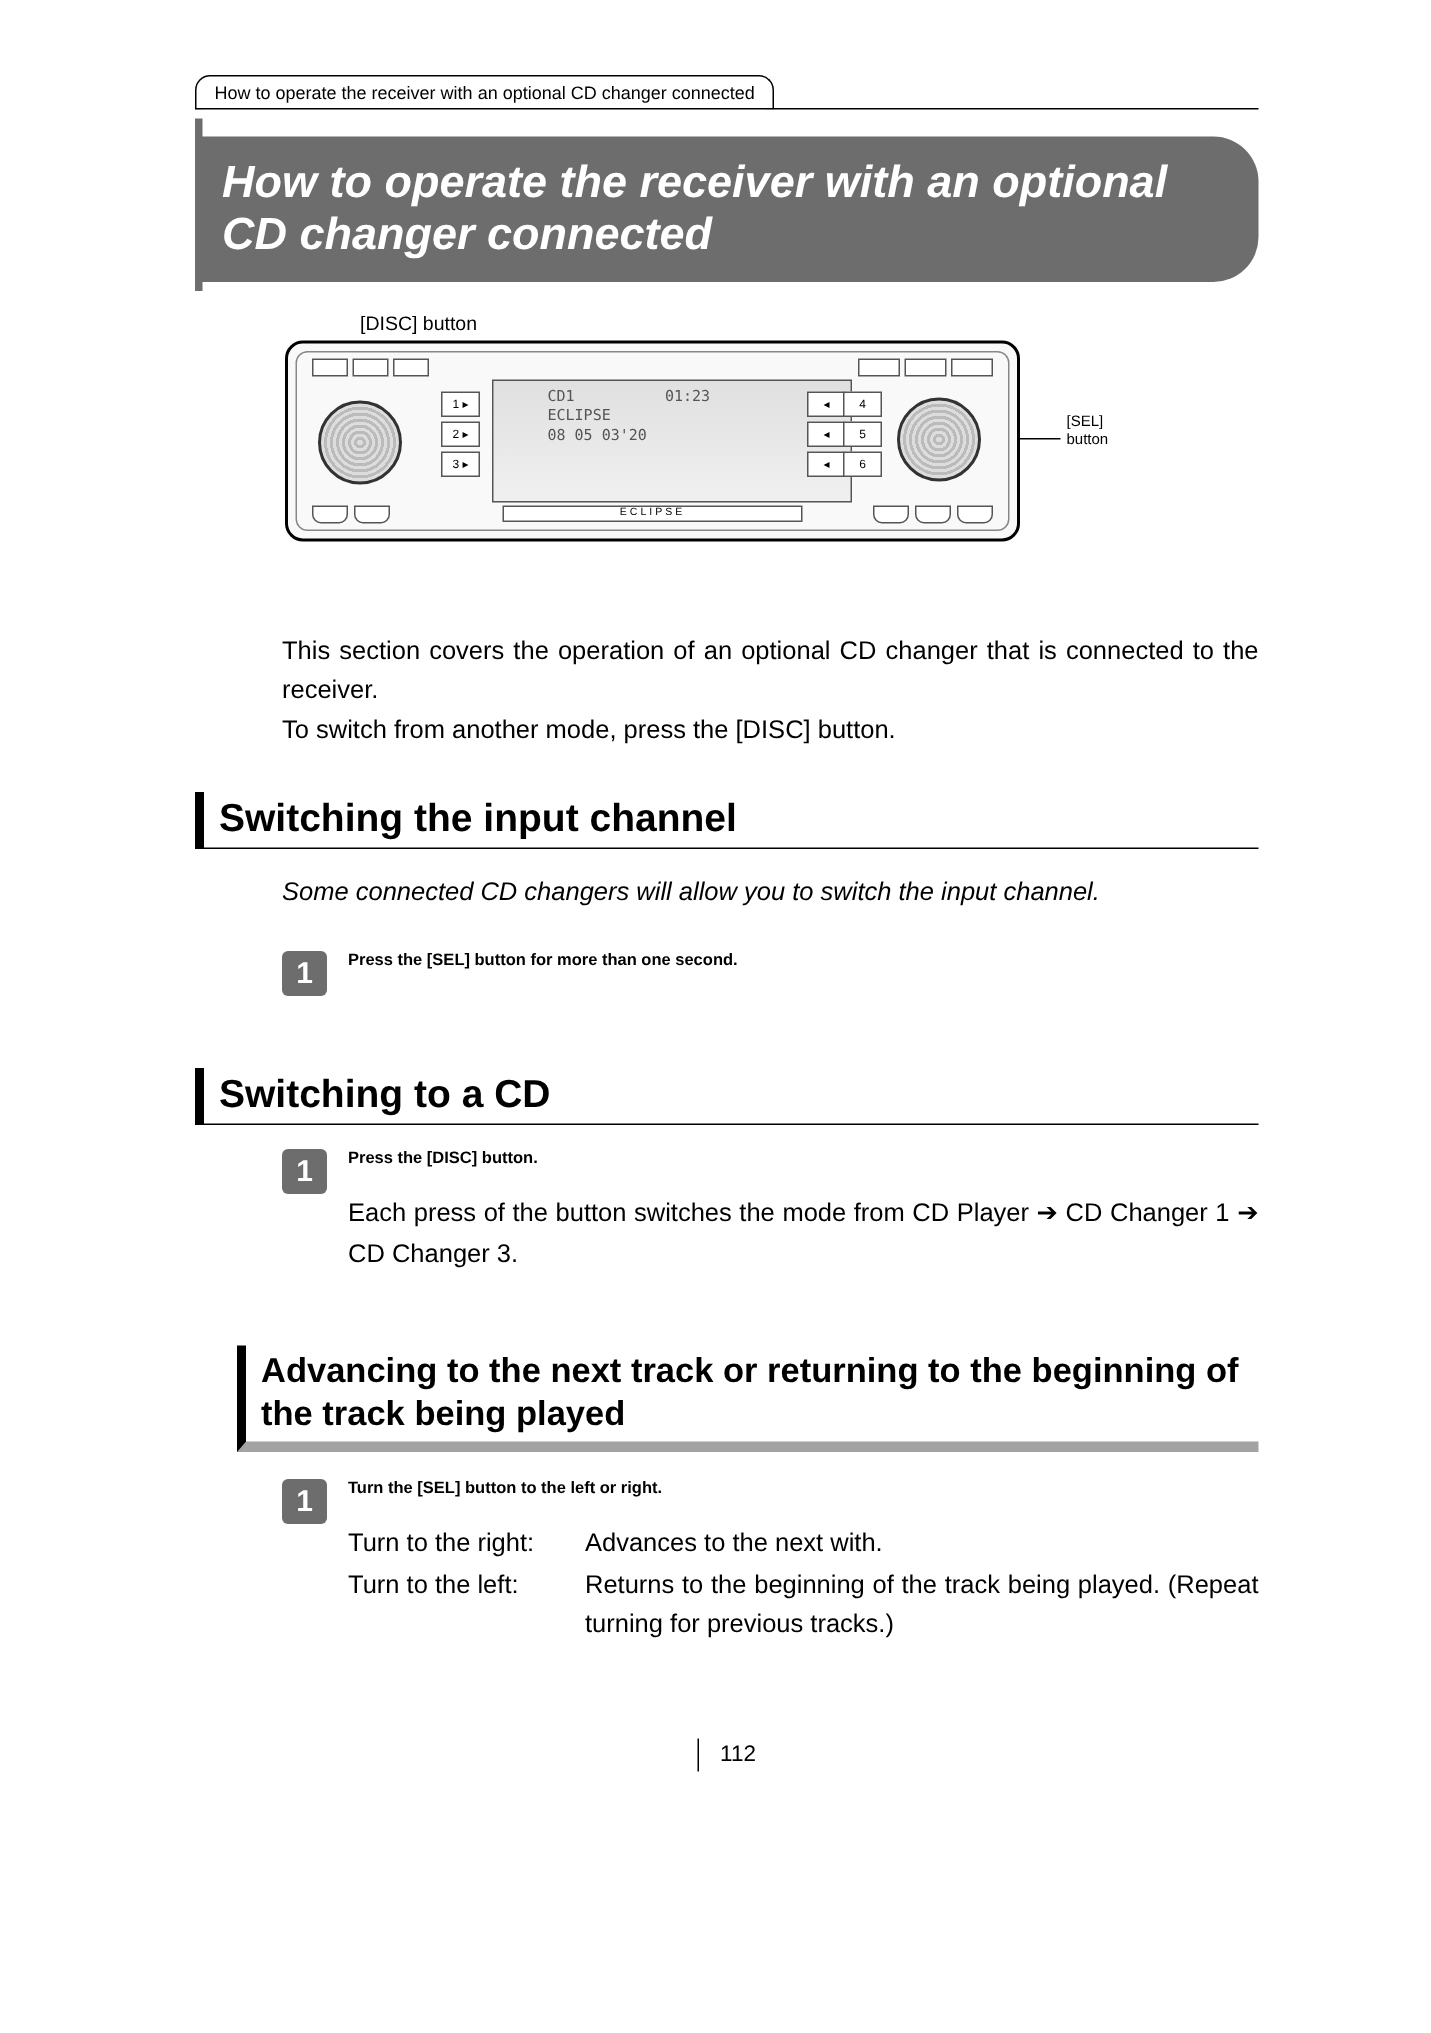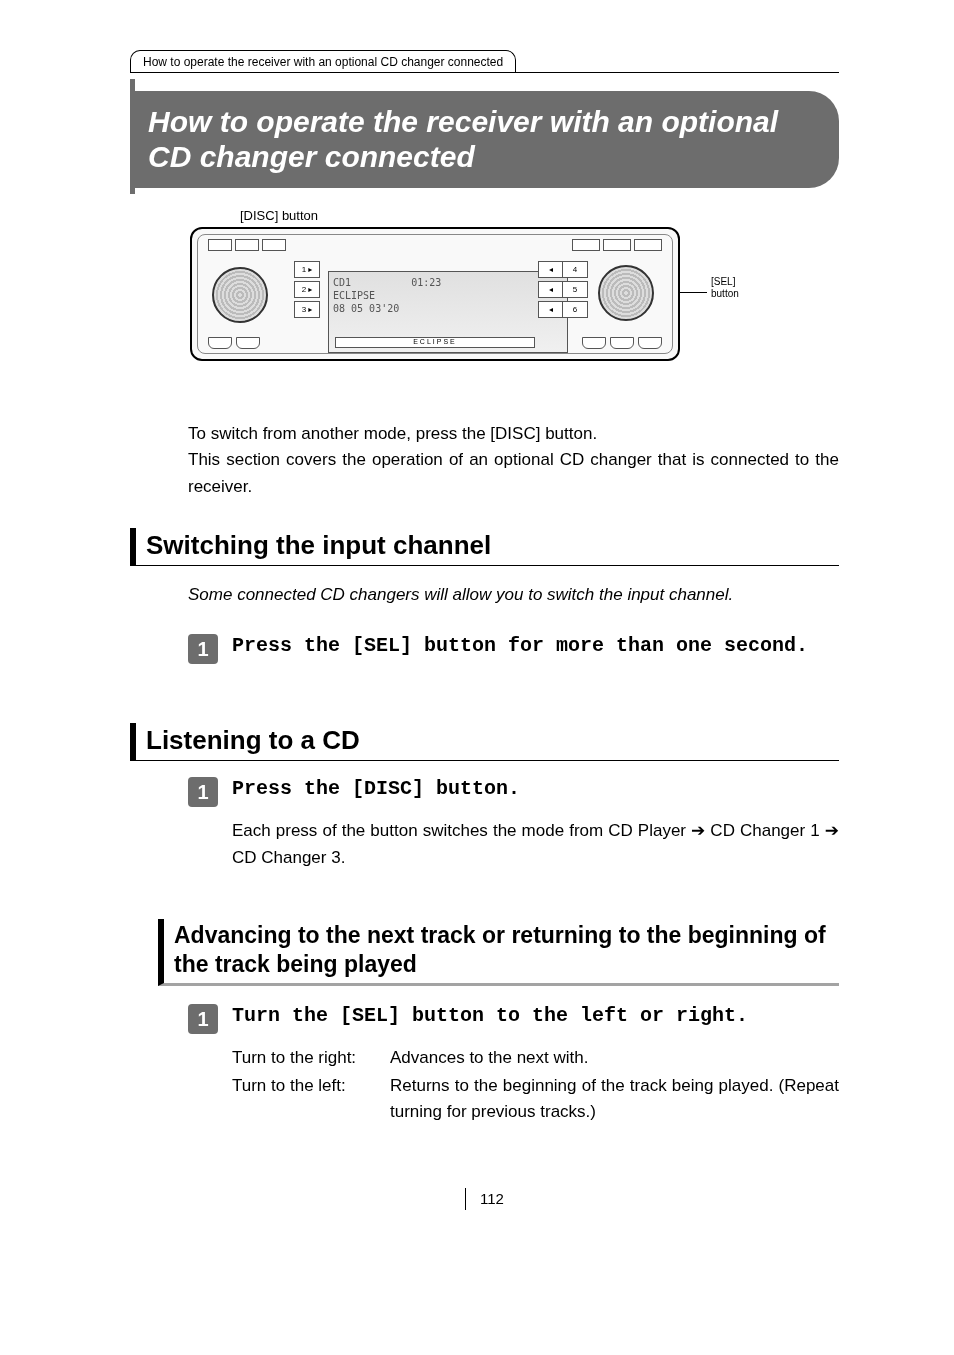--- a/index.html
+++ b/index.html
@@ -85,25 +85,26 @@
       border-radius: 50%;
       border: 2px solid #333;
       background: repeating-radial-gradient(circle, #ddd 0 2px, #bbb 2px 4px);
       position: absolute;
     }
     .knob-left { left: 14px; top: 32px; }
     .knob-right { right: 18px; top: 30px; }
     .disp {
       position: absolute;
       left: 130px;
-      top: 36px;
+      top: 18px;
       width: 240px;
       height: 82px;
       background: linear-gradient(#e0e0e0, #f0f0f0);
       border: 1px solid #555;
+      padding-left: 32px;
     }
     .disp-text {
       font-family: monospace;
       font-size: 10px;
       color: #555;
       padding: 4px;
       line-height: 1.3;
     }
     .btn-col {
       position: absolute;
@@ -246,34 +247,33 @@
       font-weight: bold;
       text-align: center;
       line-height: 30px;
       border-radius: 4px;
       flex-shrink: 0;
     }
     .step-content {
       flex: 1;
     }
     .step-title {
-      font-size: 20px;
+      font-size: 11px;
       font-weight: bold;
       margin-bottom: 18px;
-      font-family: Liberation Mono, monospace;
     }
     .step-desc {
       font-size: 17px;
       line-height: 1.55;
       text-align: justify;
     }
     .sub-heading {
       font-size: 23px;
       font-weight: bold;
-      border-bottom: 3px solid #a3a3a3;
+      border-bottom: 7px solid #a3a3a3;
       border-left: 6px solid #000;
       padding: 2px 0 4px 10px;
       margin: 0 0 18px 28px;
       line-height: 1.25;
     }
     .turn-table {
       font-size: 17px;
       line-height: 1.55;
     }
     .turn-row {
@@ -367,34 +367,34 @@
       </div>
     </div>
     <div class="callout-line"></div>
     <div class="callout-right">
       <span>[SEL]</span><br><span>button</span>
     </div>
   </div>
 </div>
 
 <div class="intro">
+  <div>This section covers the operation of an optional CD changer that is connected to the receiver.</div>
   <div>To switch from another mode, press the [DISC] button.</div>
-  <div>This section covers the operation of an optional CD changer that is connected to the receiver.</div>
 </div>
 
 <div class="section-heading">Switching the input channel</div>
 <div class="section-body">Some connected CD changers will allow you to switch the input channel.</div>
 <div class="step">
   <div class="step-num">1</div>
   <div class="step-content">
     <div class="step-title">Press the [SEL] button for more than one second.</div>
   </div>
 </div>
 
-<div class="section-heading">Listening to a CD</div>
+<div class="section-heading">Switching to a CD</div>
 <div class="step">
   <div class="step-num">1</div>
   <div class="step-content">
     <div class="step-title">Press the [DISC] button.</div>
     <div class="step-desc">Each press of the button switches the mode from CD Player ➔ CD Changer 1 ➔ CD Changer 3.</div>
   </div>
 </div>
 
 <div class="sub-heading">Advancing to the next track or returning to the beginning of the track being played</div>
 <div class="step" style="margin-bottom:0;">

